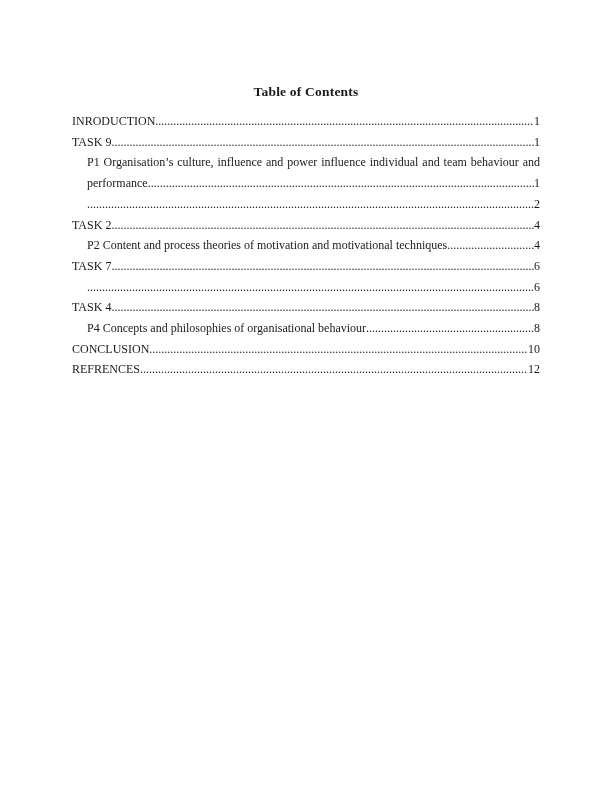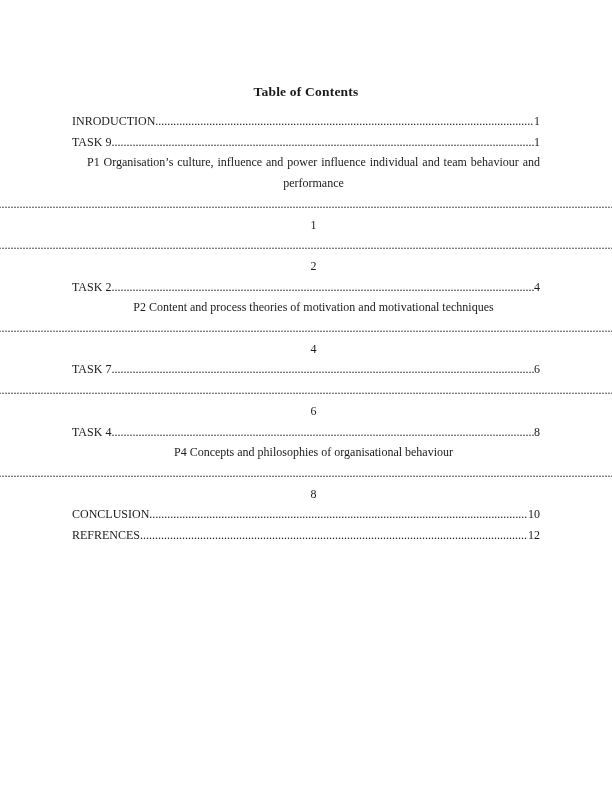--- a/index.html
+++ b/index.html
@@ -35,21 +35,20 @@
     font-size: 12px;
   }
   .toc-row {
     display: flex;
     align-items: center;
     line-height: 20.7px;
     font-family: Liberation Serif, serif;
   }
   .toc-row.level1 {
     padding-left: 15px;
-    flex-direction: column;
   }
   .toc-wrap-line {
     line-height: 20.7px;
     padding-left: 15px;
     text-align: justify;
     text-align-last: justify;
     white-space: normal;
   }
   .toc-label {
     white-space: nowrap;

